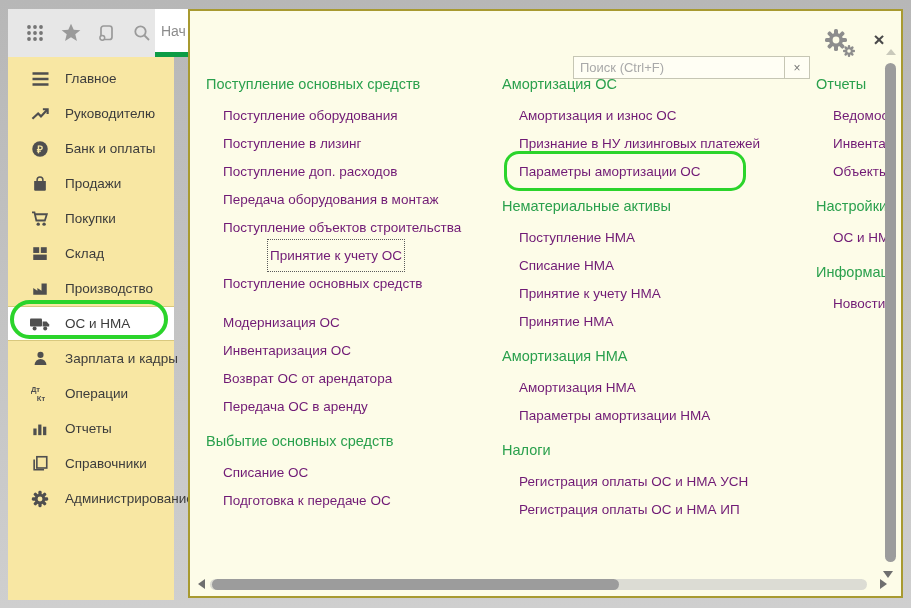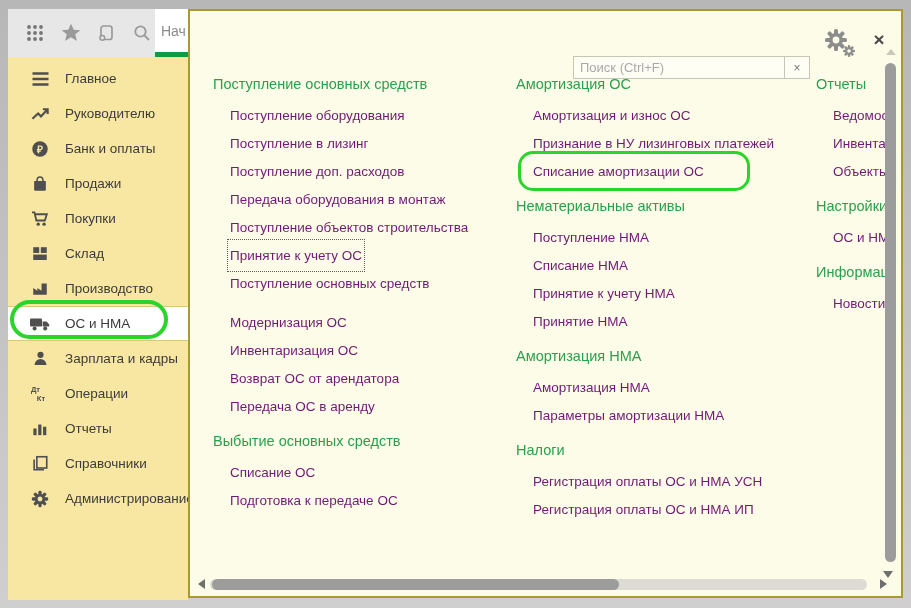--- a/index.html
+++ b/index.html
@@ -11,21 +11,21 @@
   .toolbar{position:absolute;left:8px;top:9px;width:147px;height:48px;background:#e7e7e7;
            display:flex;align-items:center;gap:10px;padding-left:14px;box-sizing:border-box;}
   .tbtn{width:28px;height:28px;display:flex;align-items:center;justify-content:center;cursor:pointer;}
   .tbtn svg{display:block;}
 
   .tab{position:absolute;left:155px;top:9px;width:33px;height:48px;background:#ffffff;overflow:hidden;}
   .tab-label{position:absolute;left:6px;top:14px;font-size:14px;color:#8c8c8c;white-space:nowrap;}
   .tab-underline{position:absolute;left:0;right:0;bottom:0;height:5px;background:#0c9c45;}
 
   
-  .sidebar{position:absolute;left:8px;top:57px;width:180px;height:543px;background:#f8e7a3;padding-top:4px;box-sizing:border-box;}
+  .sidebar{position:absolute;left:8px;top:57px;width:166px;height:543px;background:#f8e7a3;padding-top:4px;box-sizing:border-box;}
   .sb-item{height:35px;display:flex;align-items:center;gap:14px;padding-left:21px;cursor:pointer;box-sizing:border-box;}
   .sb-item.selected{background:#ffffff;border-top:1px solid #d9c87e;border-bottom:1px solid #d9c87e;}
   .sb-icon{width:22px;height:20px;display:flex;align-items:center;justify-content:center;flex:0 0 22px;}
   .sb-label{font-size:13.5px;color:#3c3c3c;white-space:nowrap;}
 
   
   .oval-sidebar{position:absolute;left:10px;top:300px;width:158px;height:39px;border:4px solid #2bd42b;
                 border-radius:20px;box-sizing:border-box;z-index:6;pointer-events:none;}
 
   
@@ -38,28 +38,28 @@
                 padding:0 6px;font-family:"Liberation Sans",sans-serif;}
   .search-input::placeholder{color:#a9a9a9;}
   .search-clear{width:24px;border-left:1px solid #c6c6b4;display:flex;align-items:center;justify-content:center;
                 font-size:12px;color:#777;cursor:pointer;}
   .gear-btn{position:absolute;left:633px;top:17px;width:36px;height:30px;cursor:pointer;}
   .close-btn{position:absolute;left:678px;top:18px;width:22px;height:22px;display:flex;align-items:center;
              justify-content:center;font-size:19px;font-weight:600;color:#4a4a4a;cursor:pointer;}
 
   
   .col{position:absolute;top:63px;}
-  .col-0{left:23px;width:290px;}
-  .col-1{left:326px;width:290px;}
+  .col-0{left:16px;width:290px;}
+  .col-1{left:312px;width:290px;}
   .col-2{left:626px;width:76px;overflow:hidden;}
   .section{margin-bottom:11px;}
   .sec-title{margin:0 0 7px 0;font-size:14.5px;font-weight:normal;color:#2aa04d;line-height:20px;white-space:nowrap;cursor:pointer;}
   .mi-row{line-height:27px;padding-left:17px;white-space:nowrap;}
   .mi{display:inline-block;position:relative;font-size:13.5px;color:#701a75;text-decoration:none;cursor:pointer;}
-  .mi.focus{outline:1px dotted #5a5a5a;outline-offset:2px;}
+  .mi.focus{outline:1px dotted #5a5a5a;outline-offset:2px;margin-left:47px;}
   .mi.highlight::after{content:"";position:absolute;left:-15px;right:-46px;top:-7px;bottom:-6px;
                        border:3.5px solid #2bd42b;border-radius:15px;pointer-events:none;}
 
   
   .vscroll{position:absolute;right:4px;top:38px;bottom:32px;width:13px;}
   .v-up{position:absolute;top:0;left:2px;width:0;height:0;border-left:5px solid transparent;
         border-right:5px solid transparent;border-bottom:6px solid #c9c9bb;cursor:pointer;}
   .v-thumb{position:absolute;top:14px;bottom:2px;left:1px;width:11px;background:#9c9c9c;border-radius:6px;cursor:pointer;}
   .v-down{position:absolute;right:8px;bottom:18px;width:0;height:0;border-left:5px solid transparent;
           border-right:5px solid transparent;border-top:7px solid #6f6f6f;cursor:pointer;z-index:7;}
@@ -305,21 +305,21 @@
             <h3 class="sec-title">Выбытие основных средств</h3>
             <div class="mi-row"><span class="mi">Списание ОС</span></div>
             <div class="mi-row"><span class="mi">Подготовка к передаче ОС</span></div>
           </div>
         </div>
         <div class="col col-1">
           <div class="section">
             <h3 class="sec-title">Амортизация ОС</h3>
             <div class="mi-row"><span class="mi">Амортизация и износ ОС</span></div>
             <div class="mi-row"><span class="mi">Признание в НУ лизинговых платежей</span></div>
-            <div class="mi-row"><span class="mi highlight">Списание амортизации ОС</span></div>
+            <div class="mi-row"><span class="mi highlight">Параметры амортизации ОС</span></div>
           </div>
           <div class="section">
             <h3 class="sec-title">Нематериальные активы</h3>
             <div class="mi-row"><span class="mi">Поступление НМА</span></div>
             <div class="mi-row"><span class="mi">Списание НМА</span></div>
             <div class="mi-row"><span class="mi">Принятие к учету НМА</span></div>
             <div class="mi-row"><span class="mi">Принятие НМА</span></div>
           </div>
           <div class="section">
             <h3 class="sec-title">Амортизация НМА</h3>

